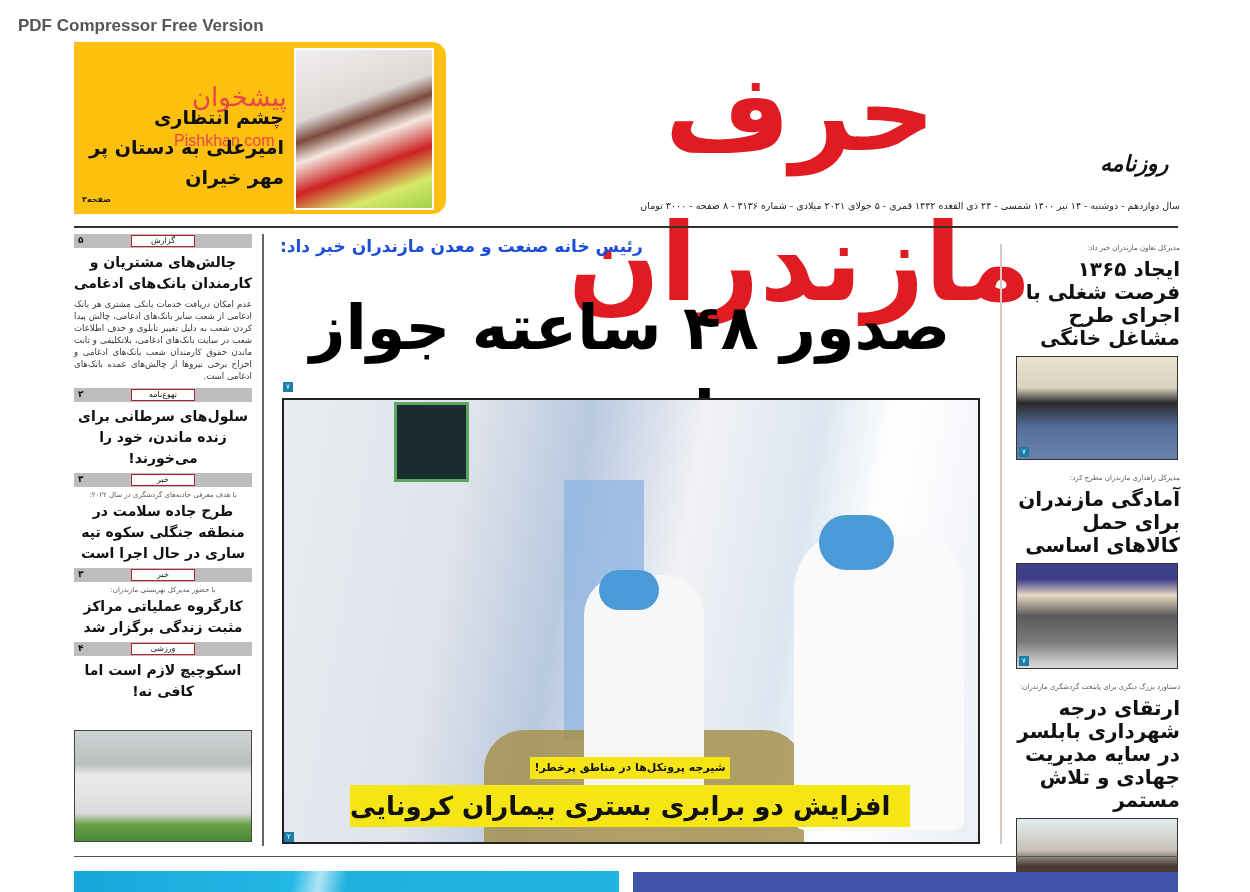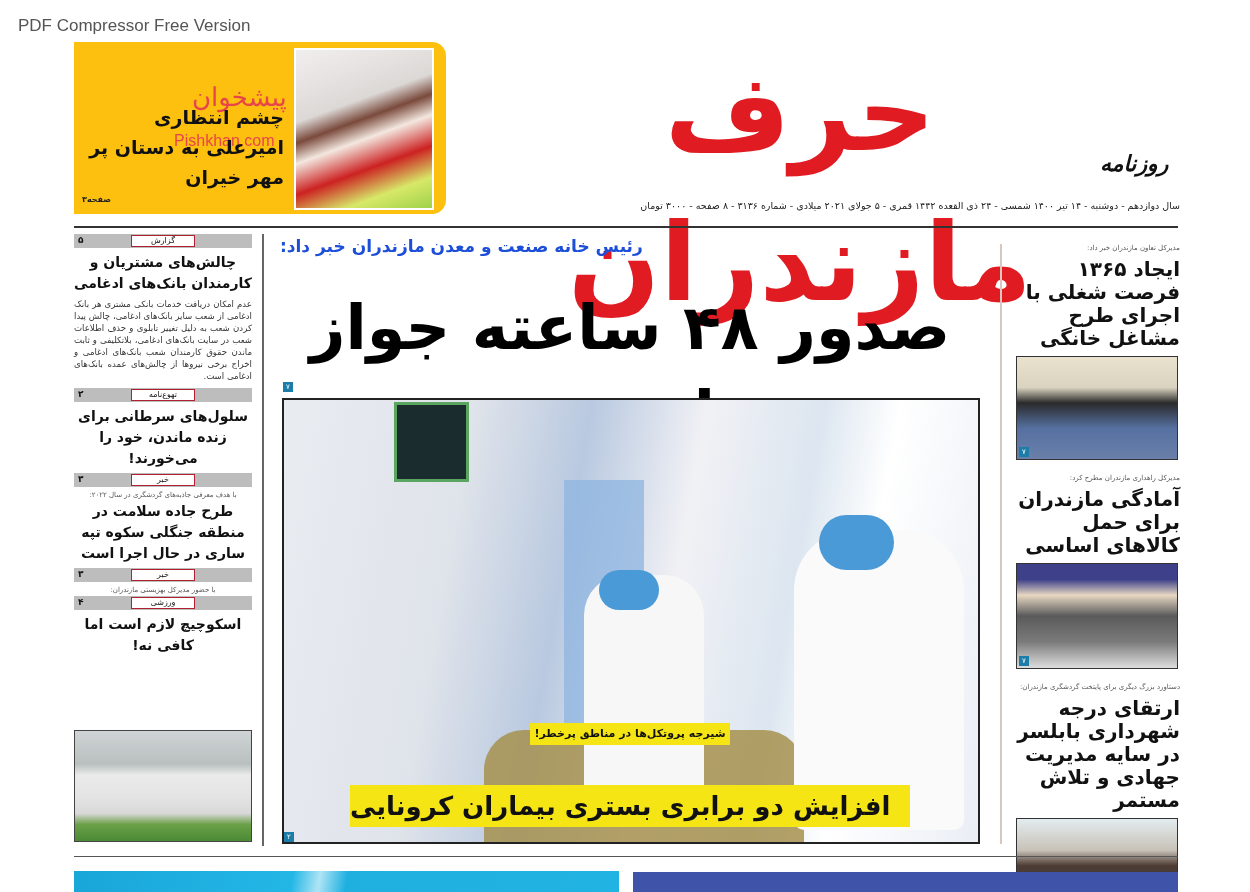--- a/index.html
+++ b/index.html
@@ -1,19 +1,19 @@
 <!DOCTYPE html>
 <html><head>
 <meta charset="utf-8">
 <style>
   * { box-sizing: border-box; margin: 0; padding: 0; }
   html, body { width: 1250px; height: 892px; overflow: hidden; background: #ffffff; }
   body { position: relative; font-family: "DejaVu Sans", sans-serif; color: #111; }
 
-  .watermark { position: absolute; left: 18px; top: 16px; font-family: "Liberation Sans", sans-serif; font-weight: normal; font-size: 17px; color: #555; }
+  .watermark { position: absolute; left: 18px; top: 16px; font-family: "Liberation Sans", sans-serif; font-weight: bold; font-size: 17px; color: #555; }
 
   
   .promo { position: absolute; left: 74px; top: 42px; width: 372px; height: 172px; background: #fdc00f; border-radius: 0 14px 14px 0; }
   .promo-photo { position: absolute; left: 220px; top: 6px; width: 140px; height: 162px; border: 2px solid #fff;
     background: linear-gradient(160deg, #f1efee 0%, #dcd8d6 35%, #7a4a3c 45%, #f3e7df 55%, #c22 70%, #d7e868 85%, #9fd24a 100%); }
   .promo-title { position: absolute; left: 0; top: 60px; width: 210px; direction: rtl; text-align: right; font-weight: bold; font-size: 19px; line-height: 30px; color: #111; }
   .promo-page { position: absolute; left: 8px; top: 153px; font-size: 8px; font-weight: bold; direction: rtl; color: #222; }
   .pishkhan-logo { position: absolute; left: 118px; top: 40px; font-family: "DejaVu Serif", serif; font-size: 26px; color: #e8454a; direction: rtl; }
   .pishkhan-url { position: absolute; left: 100px; top: 90px; font-family: "Liberation Sans", sans-serif; font-size: 16px; color: #e8454a; }
 
@@ -42,21 +42,21 @@
   .page-tag { position: absolute; width: 10px; height: 10px; background: #1c7ea8; color: #fff; font-size: 7px; line-height: 10px; text-align: center; }
   .main-photo { position: absolute; left: 282px; top: 398px; width: 698px; height: 446px; border: 2px solid #222; overflow: hidden;
     background: linear-gradient(100deg, #e9ecf1 0%, #dfe3ea 25%, #b9c9e0 40%, #f1f1f5 55%, #dce6f0 70%, #ffffff 80%, #eaeef5 100%); }
   .mp-monitor { position: absolute; left: 110px; top: 2px; width: 75px; height: 80px; background: #1b2c2e; border: 3px solid #5aa660; }
   .mp-curtain { position: absolute; left: 280px; top: 80px; width: 80px; height: 260px; background: #8db4e0; opacity: .75; }
   .mp-nurse1 { position: absolute; left: 300px; top: 175px; width: 120px; height: 230px; background: #f7f7f7; border-radius: 40px 40px 10px 10px; }
   .mp-cap1 { position: absolute; left: 315px; top: 170px; width: 60px; height: 40px; background: #4b9ad8; border-radius: 30px; }
   .mp-nurse2 { position: absolute; left: 510px; top: 130px; width: 170px; height: 300px; background: #fafafa; border-radius: 60px 60px 10px 10px; }
   .mp-cap2 { position: absolute; left: 535px; top: 115px; width: 75px; height: 55px; background: #4b9ad8; border-radius: 35px; }
   .mp-blanket { position: absolute; left: 200px; top: 330px; width: 320px; height: 120px; background: #a6914d; border-radius: 40px 40px 0 0; opacity: .85; }
-  .caption-kicker { position: absolute; left: 530px; top: 723px; width: 200px; height: 22px; background: #f6e514; direction: rtl; text-align: center; font-weight: bold; font-size: 11px; line-height: 22px; color: #111; }
+  .caption-kicker { position: absolute; left: 530px; top: 757px; width: 200px; height: 22px; background: #f6e514; direction: rtl; text-align: center; font-weight: bold; font-size: 11px; line-height: 22px; color: #111; }
   .caption-main { position: absolute; left: 350px; top: 785px; width: 560px; height: 42px; background: #f6e514; direction: rtl; text-align: left; font-weight: bold; font-size: 26px; line-height: 42px; color: #111; }
 
   
   .right-col { position: absolute; left: 1008px; top: 244px; width: 172px; }
   .vrule-right { position: absolute; left: 1000px; top: 244px; width: 2px; height: 600px; background: #d7c8c0; }
   .r-kicker { direction: rtl; text-align: right; font-size: 7px; color: #555; margin-bottom: 6px; }
   .r-head { direction: rtl; text-align: right; font-weight: bold; font-size: 20px; line-height: 23px; color: #111; margin-bottom: 6px; }
   .r-photo { width: 162px; border: 1px solid #333; margin-left: 8px; margin-bottom: 14px; position: relative; }
   .r-photo .page-tag { left: 2px; bottom: 2px; }
 
@@ -108,20 +108,21 @@
     <div class="l-kicker">با هدف معرفی جاذبه‌های گردشگری در سال ۲۰۲۲:</div>
     <div class="l-head">طرح جاده سلامت در منطقه جنگلی سکوه تپه ساری در حال اجرا است</div>
   </div>
 
   <div>
     <div class="sec-bar">
       <span class="sec-page">۳</span>
       <span class="sec-label">خبر</span>
     </div>
     <div class="l-kicker">با حضور مدیرکل بهزیستی مازندران:</div>
+    <div class="l-head">کارگروه عملیاتی مراکز مثبت زندگی برگزار شد</div>
   </div>
 
   <div>
     <div class="sec-bar">
       <span class="sec-page">۴</span>
       <span class="sec-label">ورزشی</span>
     </div>
     <div class="l-head">اسکوچیچ لازم است اما کافی نه!</div>
   </div>
 </div>

